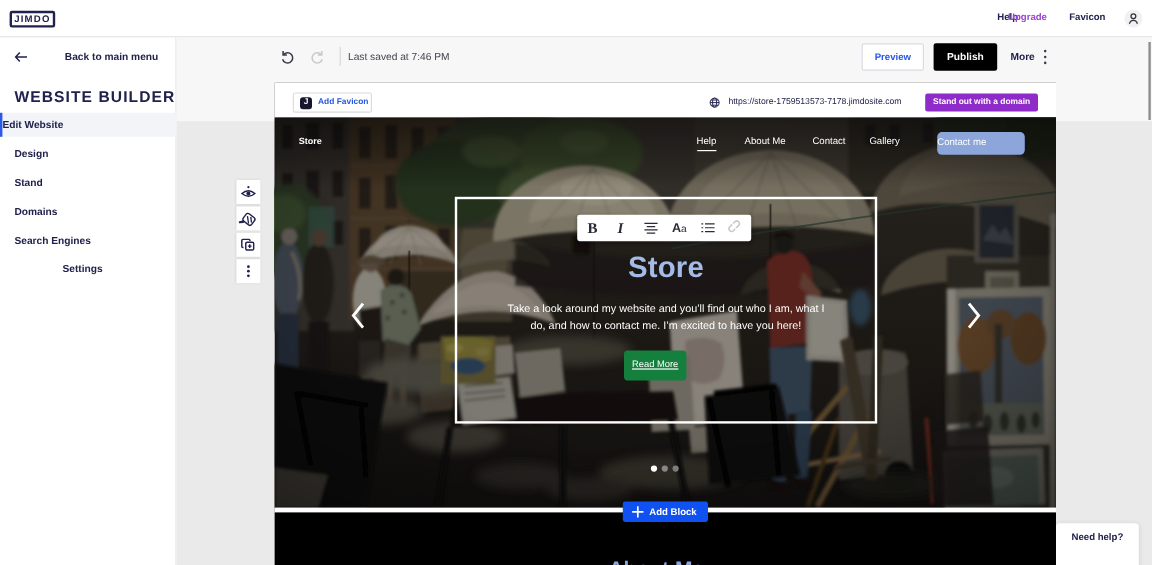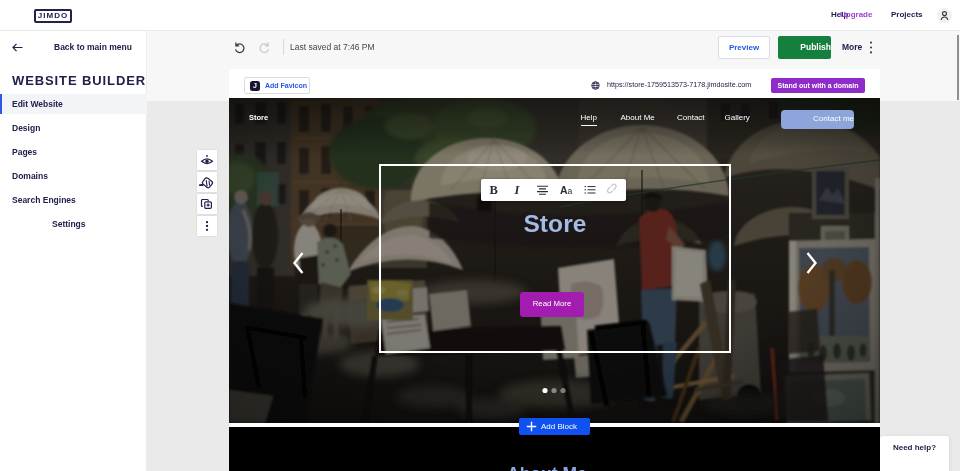--- a/index.html
+++ b/index.html
@@ -8,56 +8,56 @@
   #app { position:relative; width:960px; height:471px; background:#eaeaea; overflow:hidden; }
   .abs { position:absolute; }
 </style>
 </head>
 <body>
 <div id="app">
 
   <div class="abs" style="left:147px; top:31px; width:813px; height:70px; background:#f7f7f8;"></div>
 
   <div class="abs" style="left:0; top:0; width:960px; height:31px; background:#fff; border-bottom:1px solid #e8e8e8; z-index:30;"></div>
-  <div class="abs" style="left:8px; top:9px; width:38px; height:14px; border:2px solid #20214c; border-radius:2px; color:#20214c; font-size:8px; font-weight:bold; letter-spacing:1px; text-align:center; line-height:10px; z-index:31;margin-left:26px;">JIMDO</div>
+  <div class="abs" style="left:8px; top:9px; width:38px; height:14px; border:2px solid #20214c; border-radius:2px; color:#20214c; font-size:8px; font-weight:bold; letter-spacing:1px; text-align:center; line-height:10px; z-index:31;">JIMDO</div>
   <div class="abs" style="left:831px; top:10px; font-size:8px; font-weight:bold; color:#20214c; z-index:31;">Help</div>
   <div class="abs" style="left:840px; top:10px; font-size:8px; font-weight:bold; color:#9a43d4; z-index:31;">Upgrade</div>
-  <div class="abs" style="left:891px; top:10px; font-size:8px; font-weight:bold; color:#20214c; z-index:31;">Projects</div>
+  <div class="abs" style="left:891px; top:10px; font-size:8px; font-weight:bold; color:#20214c; z-index:31;">Favicon</div>
   <div class="abs" style="left:937px; top:8px; width:15px; height:15px; border-radius:50%; background:#f1f1f1; z-index:31;">
     <svg width="15" height="15" viewBox="0 0 15 15">
         <g fill="none" stroke="#34353f" stroke-width="1.1">
           <circle cx="7.5" cy="5.6" r="2"></circle>
           <path d="M4.2 11.8c.45-1.9 1.7-2.8 3.3-2.8s2.85.9 3.3 2.8"></path>
         </g>
       </svg>
   </div>
 
   <div class="abs" style="left:0; top:31px; width:147px; height:440px; background:#fff; border-right:1px solid #ececec; z-index:20;"></div>
   <svg class="abs" style="left:12px; top:43px; z-index:21;" width="11" height="9" viewBox="0 0 11 9">
       <path d="M4.5 0.8 L1 4.5 L4.5 8.2 M1 4.5 H10.5" stroke="#20214c" stroke-width="1.2" fill="none"></path>
     </svg>
   <div class="abs" style="left:27px; top:42px; font-size:8.5px; font-weight:bold; color:#20214c; z-index:21;margin-left:27px;">Back to main menu</div>
   <div class="abs" style="left:12px; top:73px; font-size:13px; font-weight:bold; letter-spacing:0.9px; color:#20214c; z-index:21;">WEBSITE BUILDER</div>
-  <div class="abs" style="left:0; top:93.8px; width:147px; height:20.5px; background:#f2f4f7; border-left:2px solid #2b59e8; z-index:21; font-size:8.5px; font-weight:bold; color:#20214c; line-height:20.5px; padding-left:10px;">Edit Website</div>
+  <div class="abs" style="left:0; top:93.8px; width:147px; height:20.5px; background:#f2f4f7; border-left:2px solid #2b59e8; z-index:21; font-size:8.5px; font-weight:bold; color:#20214c; line-height:20.5px; ">Edit Website</div>
   <div class="abs" style="left:12px; top:121.8px; height:12px; line-height:12px; font-size:8.5px; font-weight:bold; color:#20214c; z-index:21;">Design</div>
-  <div class="abs" style="left:12px; top:145.8px; height:12px; line-height:12px; font-size:8.5px; font-weight:bold; color:#20214c; z-index:21;">Pages</div>
+  <div class="abs" style="left:12px; top:145.8px; height:12px; line-height:12px; font-size:8.5px; font-weight:bold; color:#20214c; z-index:21;">Stand</div>
   <div class="abs" style="left:12px; top:170px; height:12px; line-height:12px; font-size:8.5px; font-weight:bold; color:#20214c; z-index:21;">Domains</div>
   <div class="abs" style="left:12px; top:194.2px; height:12px; line-height:12px; font-size:8.5px; font-weight:bold; color:#20214c; z-index:21;">Search Engines</div>
   <div class="abs" style="left:12px; top:218.4px; height:12px; line-height:12px; font-size:8.5px; font-weight:bold; color:#20214c; z-index:21;padding-left:40px;">Settings</div>
 
   <svg class="abs" style="left:233px; top:41px;" width="13" height="13" viewBox="0 0 13 13">
       <path d="M2.9 1.6 v3.2 h3.2 M3.1 4.8 a4.3 4.3 0 1 1 -0.6 3.6" fill="none" stroke="#3b3c49" stroke-width="1.3"></path>
     </svg>
   <svg class="abs" style="left:258px; top:41px;" width="13" height="13" viewBox="0 0 13 13">
       <path d="M10.1 1.6 v3.2 h-3.2 M9.9 4.8 a4.3 4.3 0 1 0 0.6 3.6" fill="none" stroke="#c9c9c9" stroke-width="1.3"></path>
     </svg>
   <div class="abs" style="left:283px; top:39px; width:1px; height:16px; background:#d8d8d8;"></div>
   <div class="abs" style="left:290px; top:42px; font-size:8.5px; color:#42434f;">Last saved at 7:46 PM</div>
   <div class="abs" style="left:718px; top:36px; width:52px; height:23px; background:#fff; border:1px solid #d9dce3; border-radius:2px; color:#2457e6; font-size:8px; font-weight:bold; text-align:center; line-height:21px;">Preview</div>
-  <div class="abs" style="left:778px; top:36px; width:53px; height:23px; background:#15803d; border-radius:2px; color:#fff; font-size:8.5px; font-weight:bold; text-align:right; line-height:23px;">Publish</div>
+  <div class="abs" style="left:778px; top:36px; width:53px; height:23px; background:#000000; border-radius:2px; color:#fff; font-size:8.5px; font-weight:bold; text-align:center; line-height:23px;">Publish</div>
   <div class="abs" style="left:842px; top:36px; height:23px; line-height:23px; font-size:8.5px; font-weight:bold; color:#20214c;">More</div>
   <svg class="abs" style="left:869px; top:41px;" width="4" height="13" viewBox="0 0 4 13">
       <g fill="#3b3c49">
         <circle cx="2" cy="1.6" r="1.05"></circle>
         <circle cx="2" cy="6.5" r="1.05"></circle>
         <circle cx="2" cy="11.4" r="1.05"></circle>
       </g>
     </svg>
 
   <div class="abs" style="left:229px; top:69px; width:651px; height:402px; background:#000; z-index:10;">
@@ -341,42 +341,43 @@
         <rect x="0" y="0" width="651" height="58" fill="url(#hdr)"></rect>
       <rect width="651" height="325" fill="url(#vig)"></rect>
       <rect width="651" height="325" fill="#0a0908" opacity="0.22"></rect>
     </svg>
 
     <div class="abs" style="left:20px; top:44.4px; font-size:7.5px; font-weight:bold; color:#fff; z-index:12;">Store</div>
     <div class="abs" style="left:351.5px; top:44px; font-size:8px; color:#fff; z-index:12; border-bottom:1.5px solid #fff; padding-bottom:2.5px;">Help</div>
     <div class="abs" style="left:391.5px; top:44px; font-size:8px; color:#fff; z-index:12;">About Me</div>
     <div class="abs" style="left:448px; top:44px; font-size:8px; color:#fff; z-index:12;">Contact</div>
     <div class="abs" style="left:495.5px; top:44px; font-size:8px; color:#fff; z-index:12;">Gallery</div>
-    <div class="abs" style="left:552px; top:41.4px; width:73px; height:18.3px; background:#8ca5da; border-radius:4px; color:#fff; font-size:8px; text-align:right; line-height:18.3px; z-index:12;">Contact me</div>
+    <div class="abs" style="left:552px; top:41.4px; width:73px; height:18.3px; background:#8ca5da; border-radius:4px; color:#fff; font-size:8px; text-align:left; line-height:18.3px; z-index:12;">Contact me</div>
 
     <div class="abs" style="left:150px; top:95px; width:352px; height:189px; border:2px solid #fff; z-index:12;"></div>
     <div class="abs" style="left:252px; top:110px; width:145px; height:22px; background:#fff; border-radius:2px; box-shadow:0 1px 3px rgba(0,0,0,.3); z-index:13;"></div>
     <svg class="abs" style="left:252px; top:110px; z-index:14;" width="145" height="22" viewBox="0 0 145 22">
       <text x="8.5" y="15" font-family="Liberation Serif, serif" font-size="12.5" font-weight="bold" fill="#2a2b36">B</text>
       <text x="33.5" y="15" font-family="Liberation Serif, serif" font-size="12.5" font-style="italic" font-weight="bold" fill="#2a2b36">I</text>
       <g stroke="#2a2b36" stroke-width="1.1">
           <path d="M56 7.2 h11 M58 9.9 h7 M56 12.6 h11 M58 15.3 h7"></path>
         </g>
       <text x="79" y="14.5" font-size="10.5" font-weight="bold" fill="#2a2b36">A</text>
         <text x="86.5" y="14.5" font-size="8.5" fill="#2a2b36">a</text>
       <g stroke="#2a2b36" stroke-width="1">
           <path d="M106.5 7.6 h8 M106.5 10.8 h8 M106.5 14 h8"></path>
           <path d="M103.5 7.6 h1.5 M103.5 10.8 h1.5 M103.5 14 h1.5"></path>
         </g>
       <g stroke="#c9c9c9" stroke-width="1.3" fill="none">
           <path d="M131.7 11.7 l-1.6 1.6 a2.2 2.2 0 0 1 -3.1 -3.1 l2.2 -2.2 M132.4 11 l2.2 -2.2 a2.2 2.2 0 0 0 -3.1 -3.1 l-1.6 1.6"></path>
         </g>
     </svg>
     <div class="abs" style="left:150px; top:142.5px; width:352px; text-align:center; font-size:24.5px; font-weight:bold; letter-spacing:0.1px; color:#a3bbe5; line-height:24px; z-index:12;">Store</div>
-    <div class="abs" style="left:291px; top:223.4px; width:64px; height:24.6px; background:#a21caf; border-radius:3px; color:#fff; font-size:7.8px; text-align:center; line-height:24.6px; z-index:12;">Read More</div>
+    <div class="abs" style="left:150px; top:181px; width:352px; text-align:center; font-size:9px; line-height:14px; color:#fff; z-index:12;">Take a look around my website and you’ll find out who I am, what I<br>do, and how to contact me. I’m excited to have you here!</div>
+    <div class="abs" style="left:291px; top:223.4px; width:52px; height:24.6px; background:#15803d; border-radius:3px; color:#fff; font-size:7.8px; text-align:center; line-height:24.6px; z-index:12;text-decoration:underline;">Read More</div>
 
     <svg class="abs" style="left:62px; top:182px; z-index:12;" width="14" height="24" viewBox="0 0 14 24">
         <path d="M11.5 2 L3.5 12 L11.5 22" fill="none" stroke="#fff" stroke-width="2.4"></path>
       </svg>
     <svg class="abs" style="left:576px; top:182px; z-index:12;" width="14" height="24" viewBox="0 0 14 24">
         <path d="M2.5 2 L10.5 12 L2.5 22" fill="none" stroke="#fff" stroke-width="2.4"></path>
       </svg>
 
     <svg class="abs" style="left:310px; top:316px; z-index:12;" width="30" height="10" viewBox="0 0 30 10">
         <circle cx="6" cy="5.5" r="2.6" fill="#fff"></circle>
@@ -385,21 +386,21 @@
       </svg>
 
     <div class="abs" style="left:0; top:353.5px; width:651px; height:4px; background:#fff; z-index:12;"></div>
     <div class="abs" style="left:0; top:357.5px; width:651px; height:44.5px; background:#000; overflow:hidden; z-index:11;">
       <div class="abs" style="left:278px; top:37px; font-size:17.5px; font-weight:bold; color:#8ca5da;">About Me</div>
     </div>
     <div class="abs" style="left:290px; top:348.5px; width:71px; height:17.5px; background:#0f52f1; border-radius:2px; z-index:14;">
       <svg style="position:absolute;left:7px;top:3.5px;" width="11" height="11" viewBox="0 0 11 11">
           <path d="M5.5 0.8 v9.4 M0.8 5.5 h9.4" stroke="#fff" stroke-width="1.4"></path>
         </svg>
-      <div style="position:absolute;left:22px;top:0;height:17.5px;line-height:17.5px;color:#fff;font-size:8px;font-weight:normal;white-space:nowrap;">Add Block</div>
+      <div style="position:absolute;left:22px;top:0;height:17.5px;line-height:17.5px;color:#fff;font-size:8px;font-weight:bold;white-space:nowrap;">Add Block</div>
     </div>
   </div>
 
   <div class="abs" style="left:197px; top:150px; width:20px; height:20px; background:#fff; z-index:15; box-shadow:0 0 2px rgba(0,0,0,.12);">
     <svg width="20" height="20" viewBox="0 0 20 20">
         <g fill="none" stroke="#20214c" stroke-width="1.2">
           <path d="M4.6 11.3 Q10 6.6 15.4 11.3 Q10 15.8 4.6 11.3 Z"></path>
           <circle cx="10" cy="11.2" r="1.7" fill="#20214c" stroke="none"></circle>
           <circle cx="10" cy="6" r="0.9" fill="#20214c" stroke="none"></circle>
         </g>

